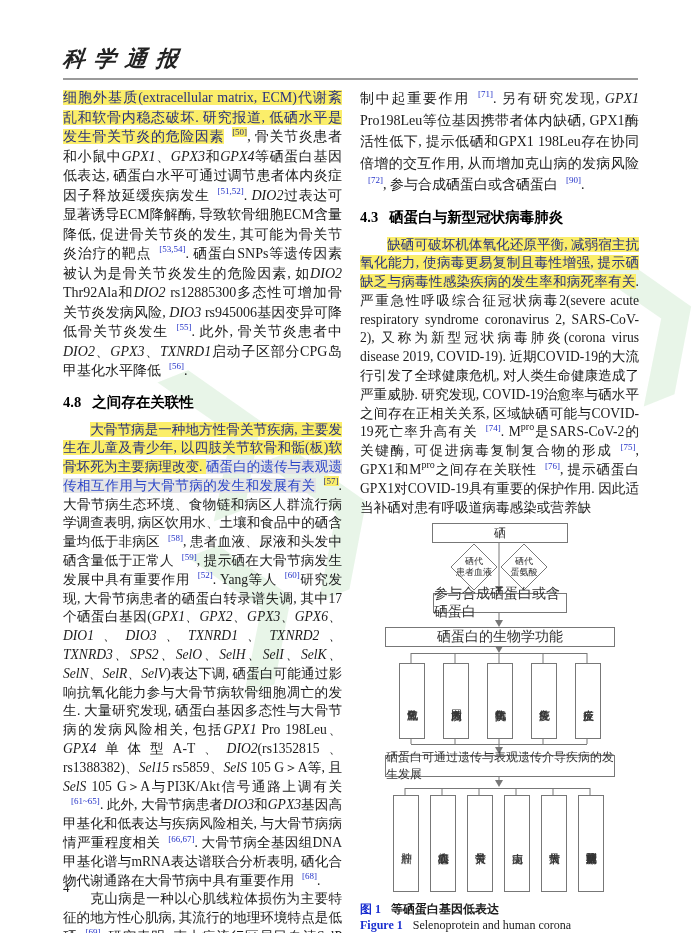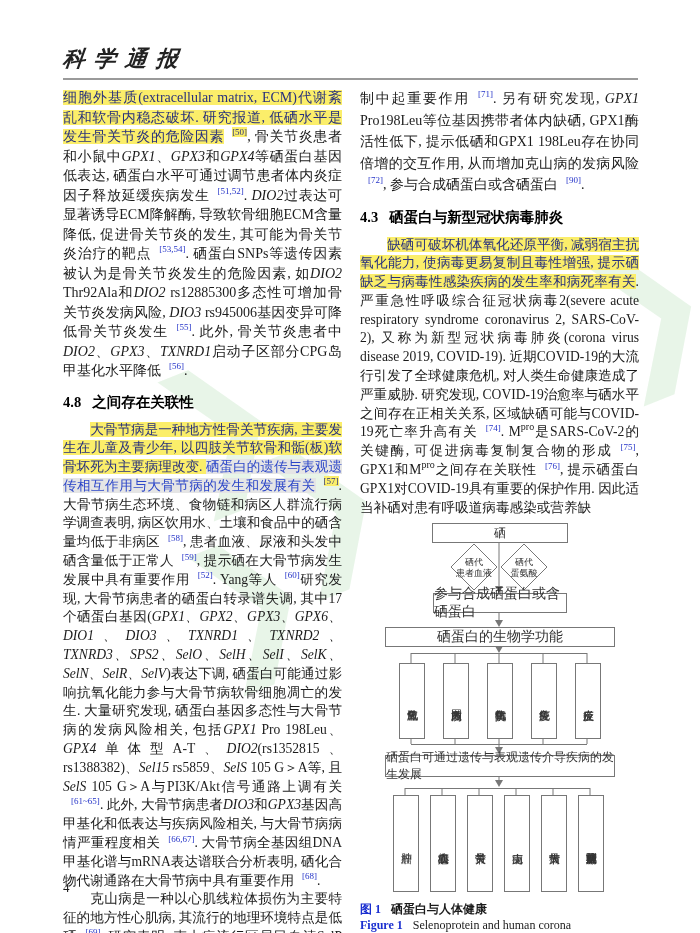--- a/index.html
+++ b/index.html
@@ -36,21 +36,21 @@
   .diagram{position:relative;height:372px;font-family:"Liberation Sans","DejaVu Sans",sans-serif;color:#333;}
   .diagram svg{position:absolute;left:0;top:0;}
   .fxbox{position:absolute;border:1px solid #777;background:#fff;display:flex;
          align-items:center;justify-content:center;font-size:14px;}
   .fx-selenium{left:72px;top:0;width:134px;height:18px;font-size:12px;}
   .fx-synth{left:73px;top:70px;width:132px;height:18px;}
   .fx-funcs{left:25px;top:104px;width:228px;height:18px;}
   .fx-mediate{left:25px;top:232px;width:228px;height:20px;font-size:12px;}
   .dlabel{position:absolute;width:52px;text-align:center;font-size:9px;line-height:10.5px;color:#333;}
   .dl-left{left:88px;top:34px;} .dl-right{left:138px;top:34px;}
-  .dlabel span{display:block;}
+  .dlabel span{display:block;font-family:Liberation Mono, monospace;}
   .vbox{position:absolute;border:1px solid #777;background:#fff;display:flex;align-items:center;
         justify-content:center;writing-mode:vertical-rl;text-orientation:upright;font-size:11px;color:#333;}
   .fbx{top:140px;width:24px;height:74px;}
   .f1{left:39px;} .f2{left:83px;} .f3{left:127px;} .f4{left:171px;} .f5{left:215px;}
   .dbx{top:272px;width:24px;height:95px;}
   .d1{left:33px;} .d2{left:70px;} .d3{left:107px;} .d4{left:144px;} .d5{left:181px;} .d6{left:218px;}
   figcaption{margin-top:7px;font-size:12px;line-height:15.5px;}
   .cap-cn{font-weight:bold;}
   .cap-label{color:#1a2fd0;font-weight:bold;margin-right:10px;}
   .pageno{position:absolute;left:63px;top:880px;font-size:13px;z-index:1;}
@@ -151,21 +151,21 @@
         <div class="vbox dbx d1">肿瘤</div>
         <div class="vbox dbx d2">心血管疾病</div>
         <div class="vbox dbx d3">骨关节炎</div>
         <div class="vbox dbx d4">克山病</div>
         <div class="vbox dbx d5">大骨节病</div>
         <div class="vbox dbx d6">新型冠状病毒肺炎</div>
       </div>
 
       <figcaption>
         <div class="cap-cn">
-          <span class="cap-label">图 1</span><span>硒蛋白与人体健康</span>
+          <span class="cap-label">图 1</span><span>等硒蛋白基因低表达</span>
         </div>
         <div class="cap-en">
           <span class="cap-label">Figure 1</span><span>Selenoprotein and human corona</span>
         </div>
       </figcaption>
     </figure>
   </div>
 
   <div class="pageno">4</div>
 </div>

